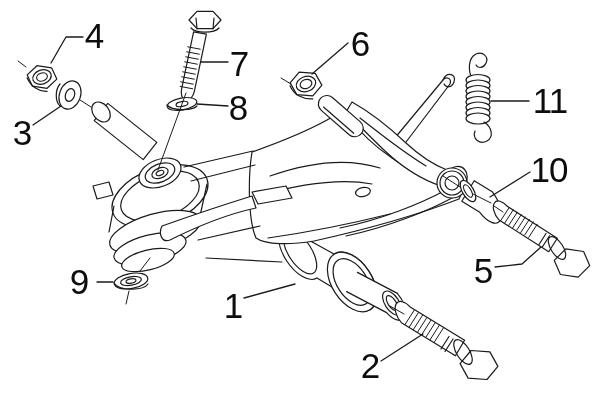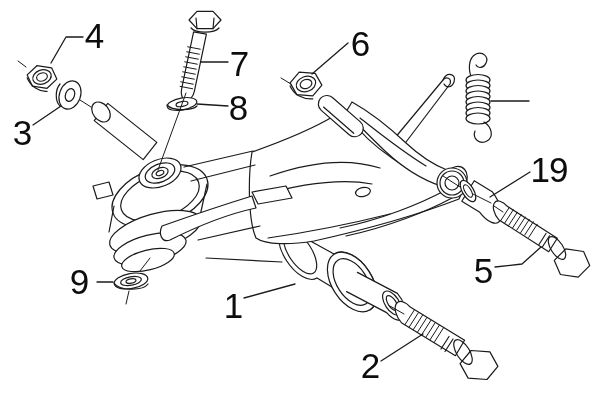--- a/index.html
+++ b/index.html
@@ -238,15 +238,16 @@
 
 <div class="callout" style="left:233px;top:305px">1</div>
 <div class="callout" style="left:370px;top:365px">2</div>
 <div class="callout" style="left:22px;top:132px">3</div>
 <div class="callout" style="left:94px;top:35px">4</div>
 <div class="callout" style="left:483px;top:270px">5</div>
 <div class="callout" style="left:360px;top:43px">6</div>
 <div class="callout" style="left:239px;top:63px">7</div>
 <div class="callout" style="left:238px;top:107px">8</div>
 <div class="callout" style="left:79px;top:281px">9</div>
-<div class="callout" style="left:549px;top:169px">19</div>
+<div class="callout" style="left:549px;top:169px">10</div>
+<div class="callout" style="left:550px;top:100px">11</div>
 
 </div>
 
 </body></html>

